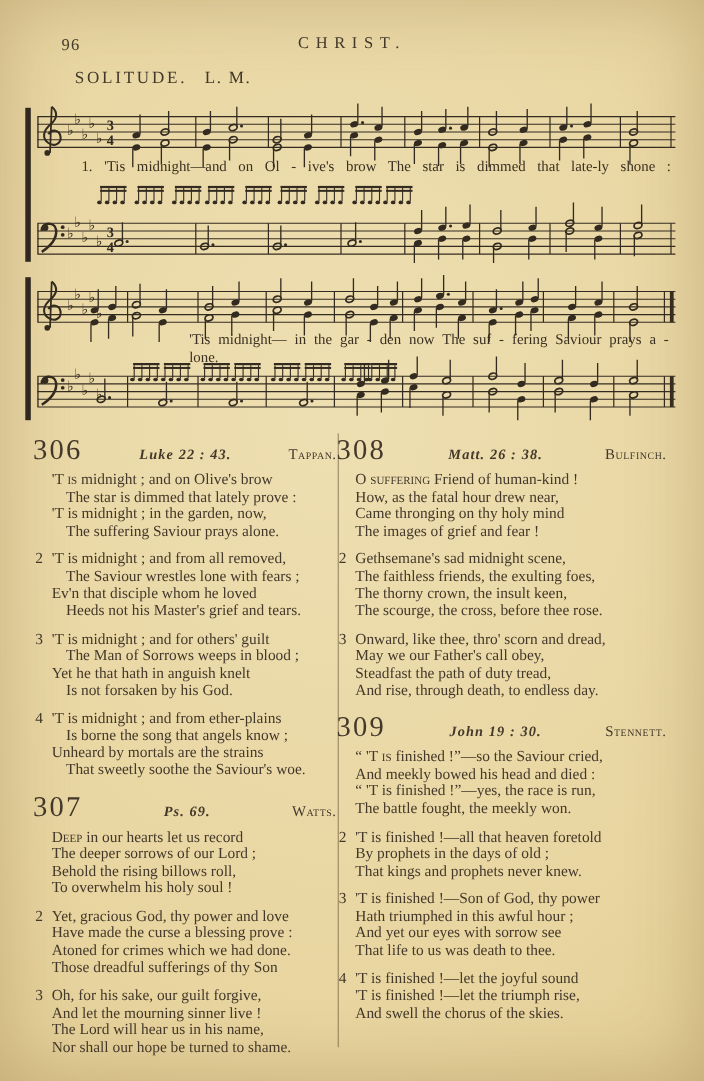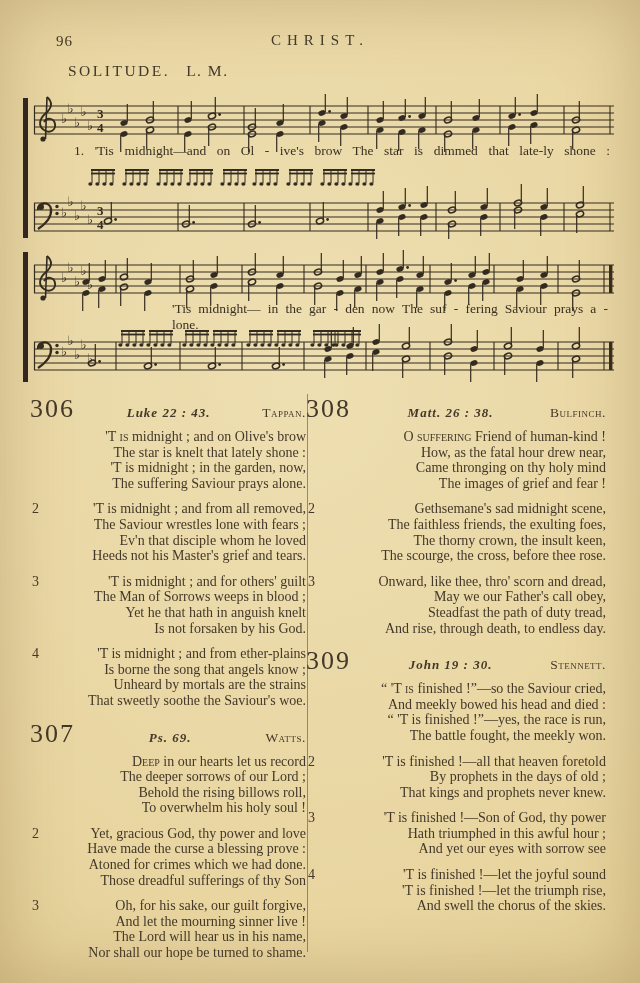--- a/index.html
+++ b/index.html
@@ -19,21 +19,21 @@
   .coldiv{position:absolute;left:307px;top:394px;width:1px;height:558px;background:rgba(84,68,42,.55);}
   .cols{position:absolute;left:30px;top:391px;width:590px;display:flex;}
   .colL{width:276px;}
   .colR{width:300px;}
   .hymn-head{display:flex;align-items:flex-end;margin:3px 0 8px 0;height:27px;}
   .hnum{font-size:26px;line-height:25px;letter-spacing:2px;}
   .href{flex:1;text-align:center;font-style:italic;font-weight:bold;font-size:13px;padding-top:9px;letter-spacing:1px;}
   .hauth{font-variant:small-caps;font-size:13.5px;padding-top:10px;letter-spacing:.5px;}
   .stanza{position:relative;padding-left:17px;margin-bottom:10px;font-size:14px;line-height:15.6px;}
   .snum{position:absolute;left:2px;top:0;}
-  .line{white-space:nowrap;text-align:right;}
+  .line{white-space:nowrap;}
   .alt .line:nth-of-type(even){padding-left:13px;}
   .sc{font-variant:small-caps;}
 </style>
 </head>
 <body>
 
 <div class="page">
   <div class="pgnum">96</div>
   <div class="pghead">CHRIST.</div>
   <div class="title">
@@ -579,21 +579,21 @@
   <div class="coldiv"></div>
   <div class="cols">
     <div class="colL" id="colL">
         <div class="hymn-head">
           <span class="hnum">306</span>
           <span class="href">Luke 22 : 43.</span>
           <span class="hauth">Tappan.</span>
         </div>
         <div class="stanza alt">
           <div class="line"><span class="sc">'T is</span> midnight ; and on Olive's brow</div>
-          <div class="line">The star is knelt that lately shone :</div>
+          <div class="line">The star is dimmed that lately prove :</div>
           <div class="line">'T is midnight ; in the garden, now,</div>
           <div class="line">The suffering Saviour prays alone.</div>
         </div>
         <div class="stanza alt">
           <span class="snum">2</span>
           <div class="line">'T is midnight ; and from all removed,</div>
           <div class="line">The Saviour wrestles lone with fears ;</div>
           <div class="line">Ev'n that disciple whom he loved</div>
           <div class="line">Heeds not his Master's grief and tears.</div>
         </div>
@@ -678,20 +678,21 @@
           <span class="snum">2</span>
           <div class="line">'T is finished !—all that heaven foretold</div>
           <div class="line">By prophets in the days of old ;</div>
           <div class="line">That kings and prophets never knew.</div>
         </div>
         <div class="stanza">
           <span class="snum">3</span>
           <div class="line">'T is finished !—Son of God, thy power</div>
           <div class="line">Hath triumphed in this awful hour ;</div>
           <div class="line">And yet our eyes with sorrow see</div>
+          <div class="line">That life to us was death to thee.</div>
         </div>
         <div class="stanza">
           <span class="snum">4</span>
           <div class="line">'T is finished !—let the joyful sound</div>
           <div class="line">'T is finished !—let the triumph rise,</div>
           <div class="line">And swell the chorus of the skies.</div>
         </div>
       </div>
   </div>
 </div>

